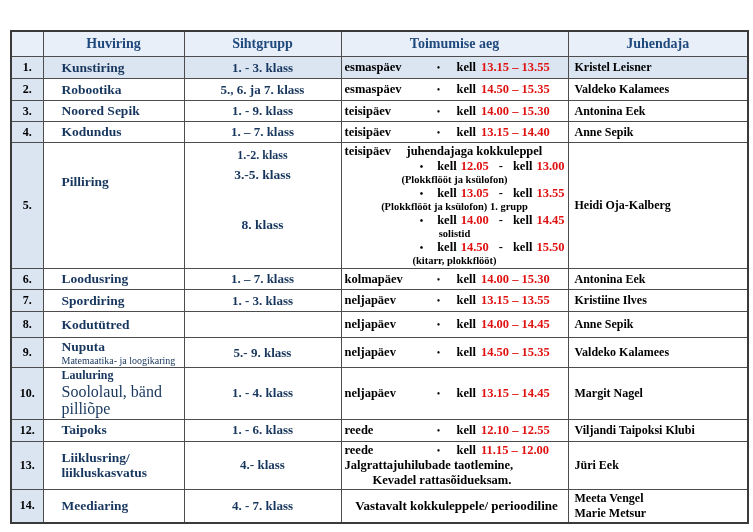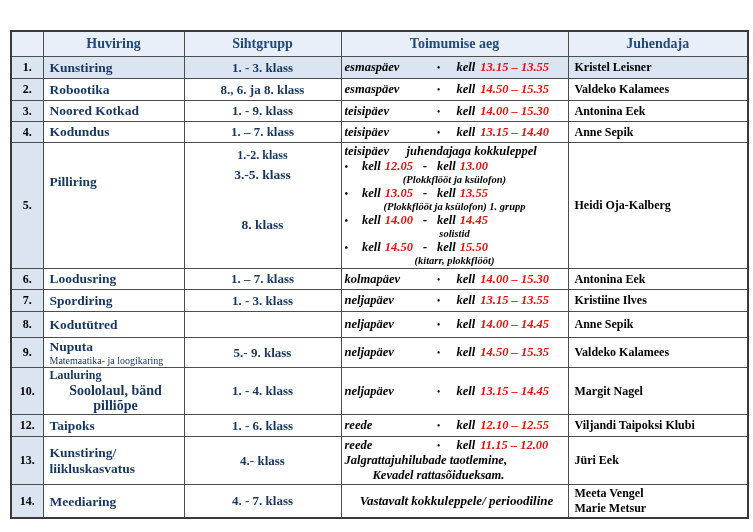--- a/index.html
+++ b/index.html
@@ -15,43 +15,43 @@
   }
   td, th { border:1px solid #4d4d4d; padding:0; vertical-align:middle; overflow:hidden; }
   th {
     background:#e9eff8; color:#1F497D; font-weight:bold; font-size:14px;
     text-align:center; height:24px;
   }
   td.num {
     background:#dbe5f1; font-weight:bold; font-size:12px; color:#000;
     text-align:center;
   }
-  td.name { padding:1px 2px 1px 6px; }
+  td.name { padding:1px 2px 1px 18px; }
   .ring-name { color:#17365D; font-weight:bold; font-size:13.5px; display:block; line-height:1.15; }
   .ring-sub-sans { color:#17365D; font-family:Liberation Serif, serif; font-size:10px; display:block; line-height:1.1; }
-  .ring-sub-serif { color:#17365D; font-weight:bold; font-size:14px; display:block; line-height:1.1;text-align:center; }
+  .ring-sub-serif { color:#17365D; font-weight:normal; font-size:16px; display:block; line-height:1.1; }
   td.grp { color:#17365D; font-weight:bold; font-size:13px; text-align:center; padding:1px 2px; }
-  td.aeg { font-size:12.5px; color:#000; padding:1px 3px; vertical-align:middle;font-style:italic; }
+  td.aeg { font-size:12.5px; color:#000; padding:1px 3px; vertical-align:middle; }
   .aeg-line { display:flex; align-items:baseline; }
   .aeg-line .day { width:76px; font-weight:bold; flex:none; }
   .aeg-line .bullet { width:36px; text-align:center; font-size:10px; flex:none; }
   .aeg-line .kell { font-weight:bold; margin-right:5px; }
   .red { color:#e01111; font-weight:bold; }
   td.juh { font-size:12px; font-weight:bold; color:#000; padding:1px 11px 1px 6px; line-height:1.25; }
   tr.hl td { background:#dbe5f1; }
   tr.hl td.num { background:#dbe5f1; }
   
   td.grp5 { vertical-align:top; }
   .grp5-l1 { margin-top:4px; font-size:12px; }
   .grp5-l2 { margin-top:4px; font-size:13.5px; }
   .grp5-l3 { margin-top:34px; font-size:13.5px; }
   .p-head { display:flex; align-items:baseline; }
   .p-head .day { width:62px; font-weight:bold; flex:none; }
   .p-head .note { font-weight:bold; }
-  .slot-line { text-align:left; font-weight:bold; }
+  .slot-line { text-align:right; font-weight:bold; }
   .slot-line .sb { font-size:10px; margin-right:14px; }
   .slot-line .kell { margin-right:4px; }
   .slot-line .dash { margin:0 10px; }
   .slot-note { text-align:center; font-weight:bold; font-size:10.5px; line-height:1.15; }
   .r12-note1 { font-weight:bold; }
   .r12-note2 { font-weight:bold; padding-left:28px; }
   .r14-aeg { font-weight:bold; font-size:13px; padding-left:4px;text-align:center; }
 </style>
 </head>
 <body>
@@ -89,36 +89,36 @@
             </div>
           </td>
     <td class="juh">Kristel Leisner</td>
   </tr>
 
   <tr style="height:22px">
     <td class="num">2.</td>
     <td class="name">
             <span class="ring-name">Robootika</span>
           </td>
-    <td class="grp">8., 6. ja 8. klass</td>
+    <td class="grp">5., 6. ja 7. klass</td>
     <td class="aeg">
             <div class="aeg-line">
               <span class="day">esmaspäev</span>
               <span class="bullet">•</span>
               <span class="kell">kell</span>
               <span class="red">14.50 – 15.35</span>
             </div>
           </td>
     <td class="juh">Valdeko Kalamees</td>
   </tr>
 
   <tr style="height:21px">
     <td class="num">3.</td>
     <td class="name">
-            <span class="ring-name">Noored Kotkad</span>
+            <span class="ring-name">Noored Sepik</span>
           </td>
     <td class="grp">1. - 9. klass</td>
     <td class="aeg">
             <div class="aeg-line">
               <span class="day">teisipäev</span>
               <span class="bullet">•</span>
               <span class="kell">kell</span>
               <span class="red">14.00 – 15.30</span>
             </div>
           </td>
@@ -269,21 +269,21 @@
               <span class="kell">kell</span>
               <span class="red">12.10 – 12.55</span>
             </div>
           </td>
     <td class="juh">Viljandi Taipoksi Klubi</td>
   </tr>
 
   <tr style="height:46px">
     <td class="num">13.</td>
     <td class="name">
-            <span class="ring-name">Kunstiring/</span>
+            <span class="ring-name">Liiklusring/</span>
             <span class="ring-name">liikluskasvatus</span>
           </td>
     <td class="grp">4.- klass</td>
     <td class="aeg">
       <div class="aeg-line">
               <span class="day">reede</span>
               <span class="bullet">•</span>
               <span class="kell">kell</span>
               <span class="red">11.15 – 12.00</span>
             </div>

